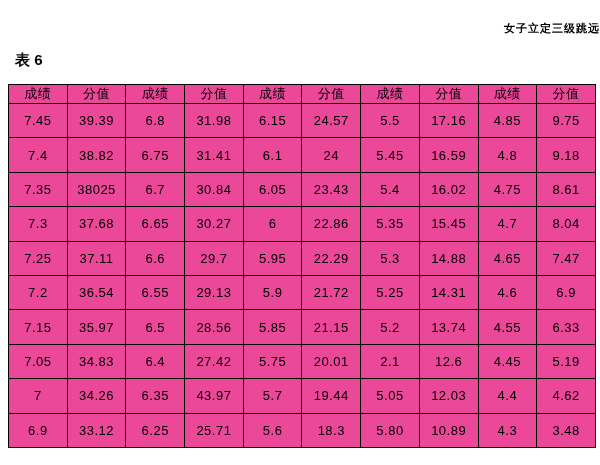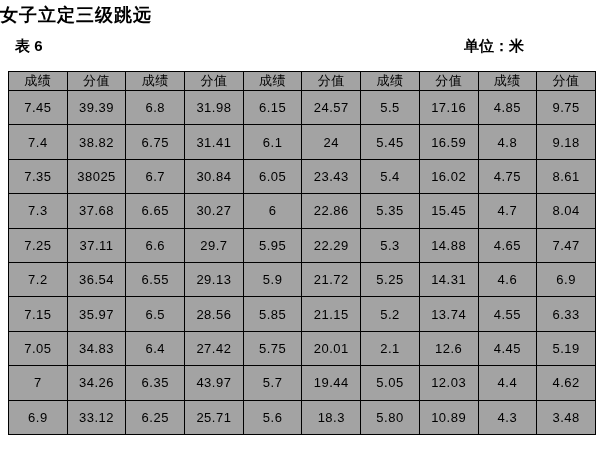--- a/index.html
+++ b/index.html
@@ -8,45 +8,45 @@
     background: #ffffff;
   }
   body {
     width: 600px;
     height: 465px;
     color: #000;
     font-family: "Liberation Sans", "DejaVu Sans", sans-serif;
     overflow: hidden;
   }
   .page-title {
-    text-align: left;
+    text-align: right;
     font-weight: bold;
-    font-size: 18px;
+    font-size: 11px;
     line-height: 22px;
-    padding-top: 4px;
+    padding-top: 17px;
     letter-spacing: 1px;
   }
   .subhead {
     display: flex;
     justify-content: space-between;
-    align-items: flex-end;
+    align-items: center;
     font-weight: bold;
     font-size: 15px;
     margin-top: 12px;
     padding-left: 15px;
     padding-right: 76px;
     height: 18px;
   }
   table.score-table {
     border-collapse: collapse;
     table-layout: fixed;
     width: 588px;
     height: 364px;
     margin: 15px 0 0 8px;
-    background: #a3a3a3;
+    background: #ec4899;
   }
   .score-table th,
   .score-table td {
     border: 1px solid #000;
     text-align: center;
     vertical-align: middle;
     font-size: 13px;
     font-weight: normal;
     padding: 0;
     letter-spacing: 0.5px;
@@ -55,21 +55,20 @@
   }
 </style>
 </head>
 <body>
 
 <div class="page">
   <div class="page-title">女子立定三级跳远</div>
 
   <div class="subhead">
     <span>表 6</span>
-    <span>单位：米</span>
   </div>
 
   <table class="score-table">
     <thead>
         <tr>
           <th>成绩</th>
           <th>分值</th>
           <th>成绩</th>
           <th>分值</th>
           <th>成绩</th>

